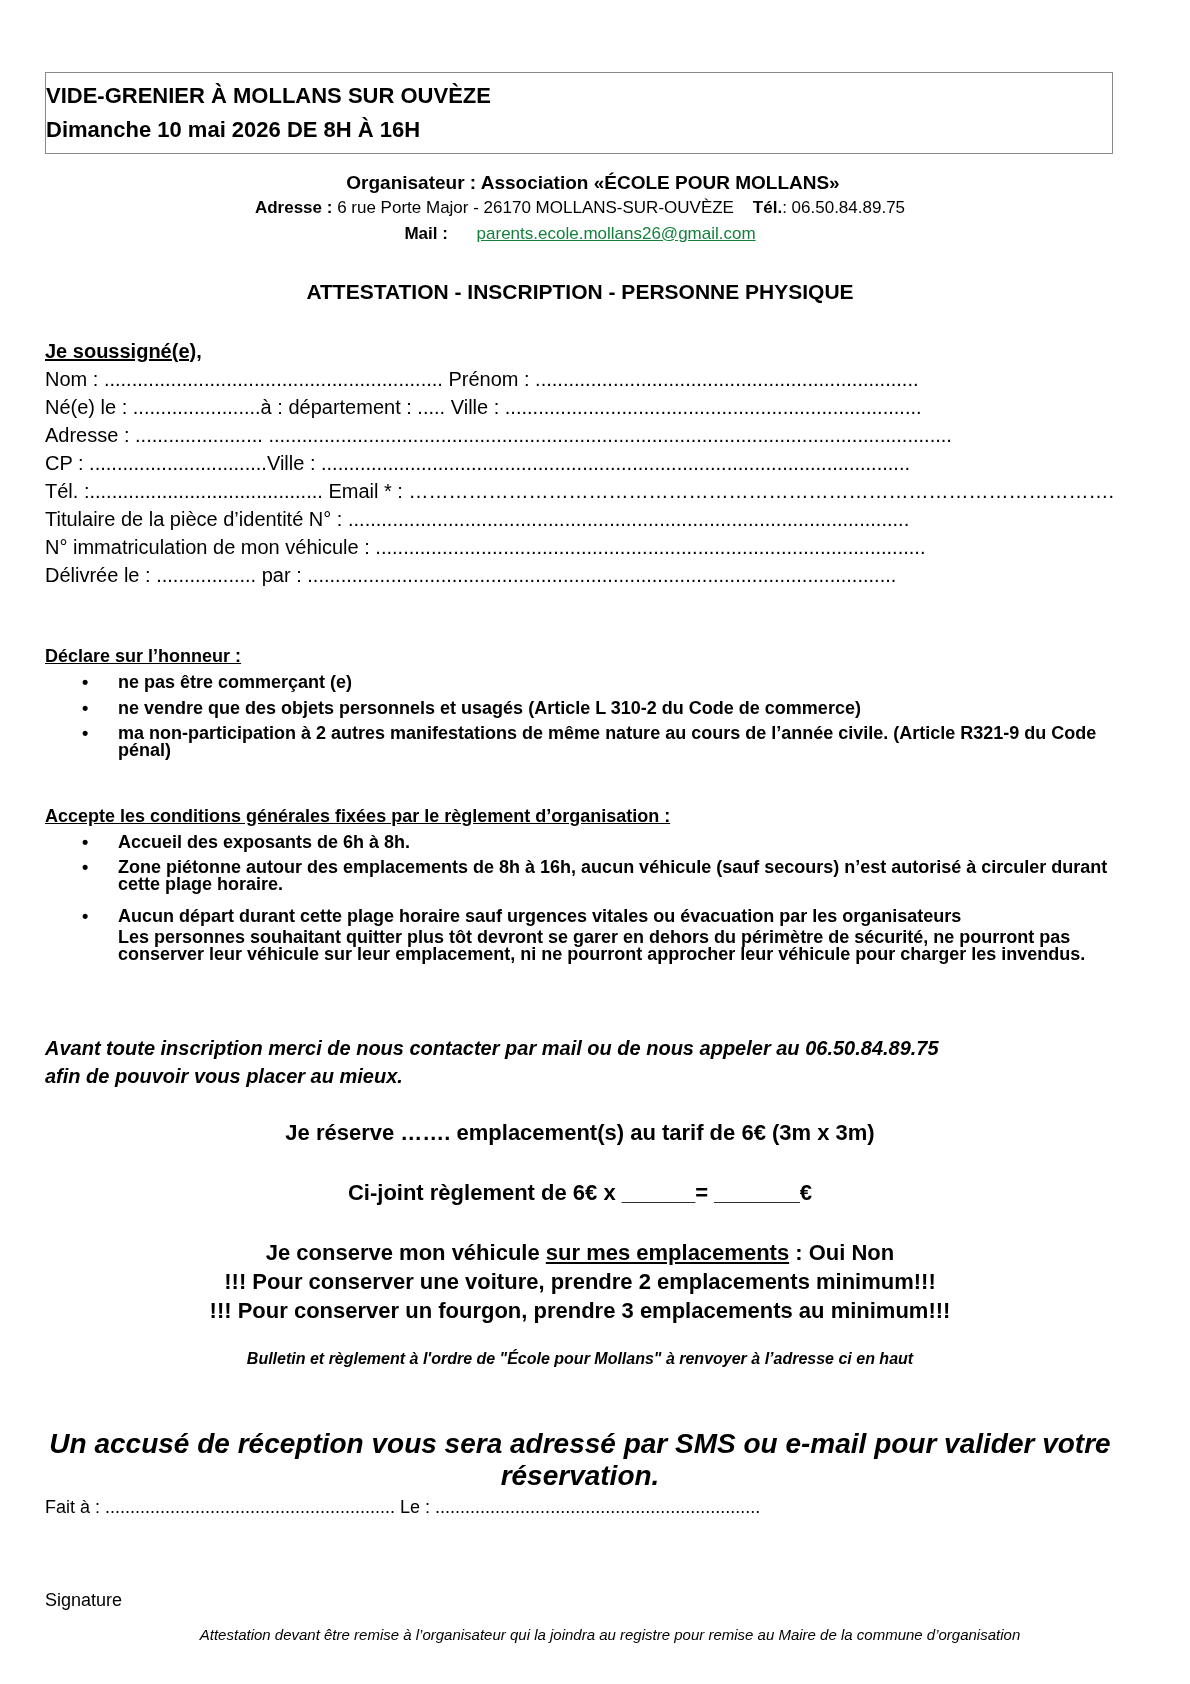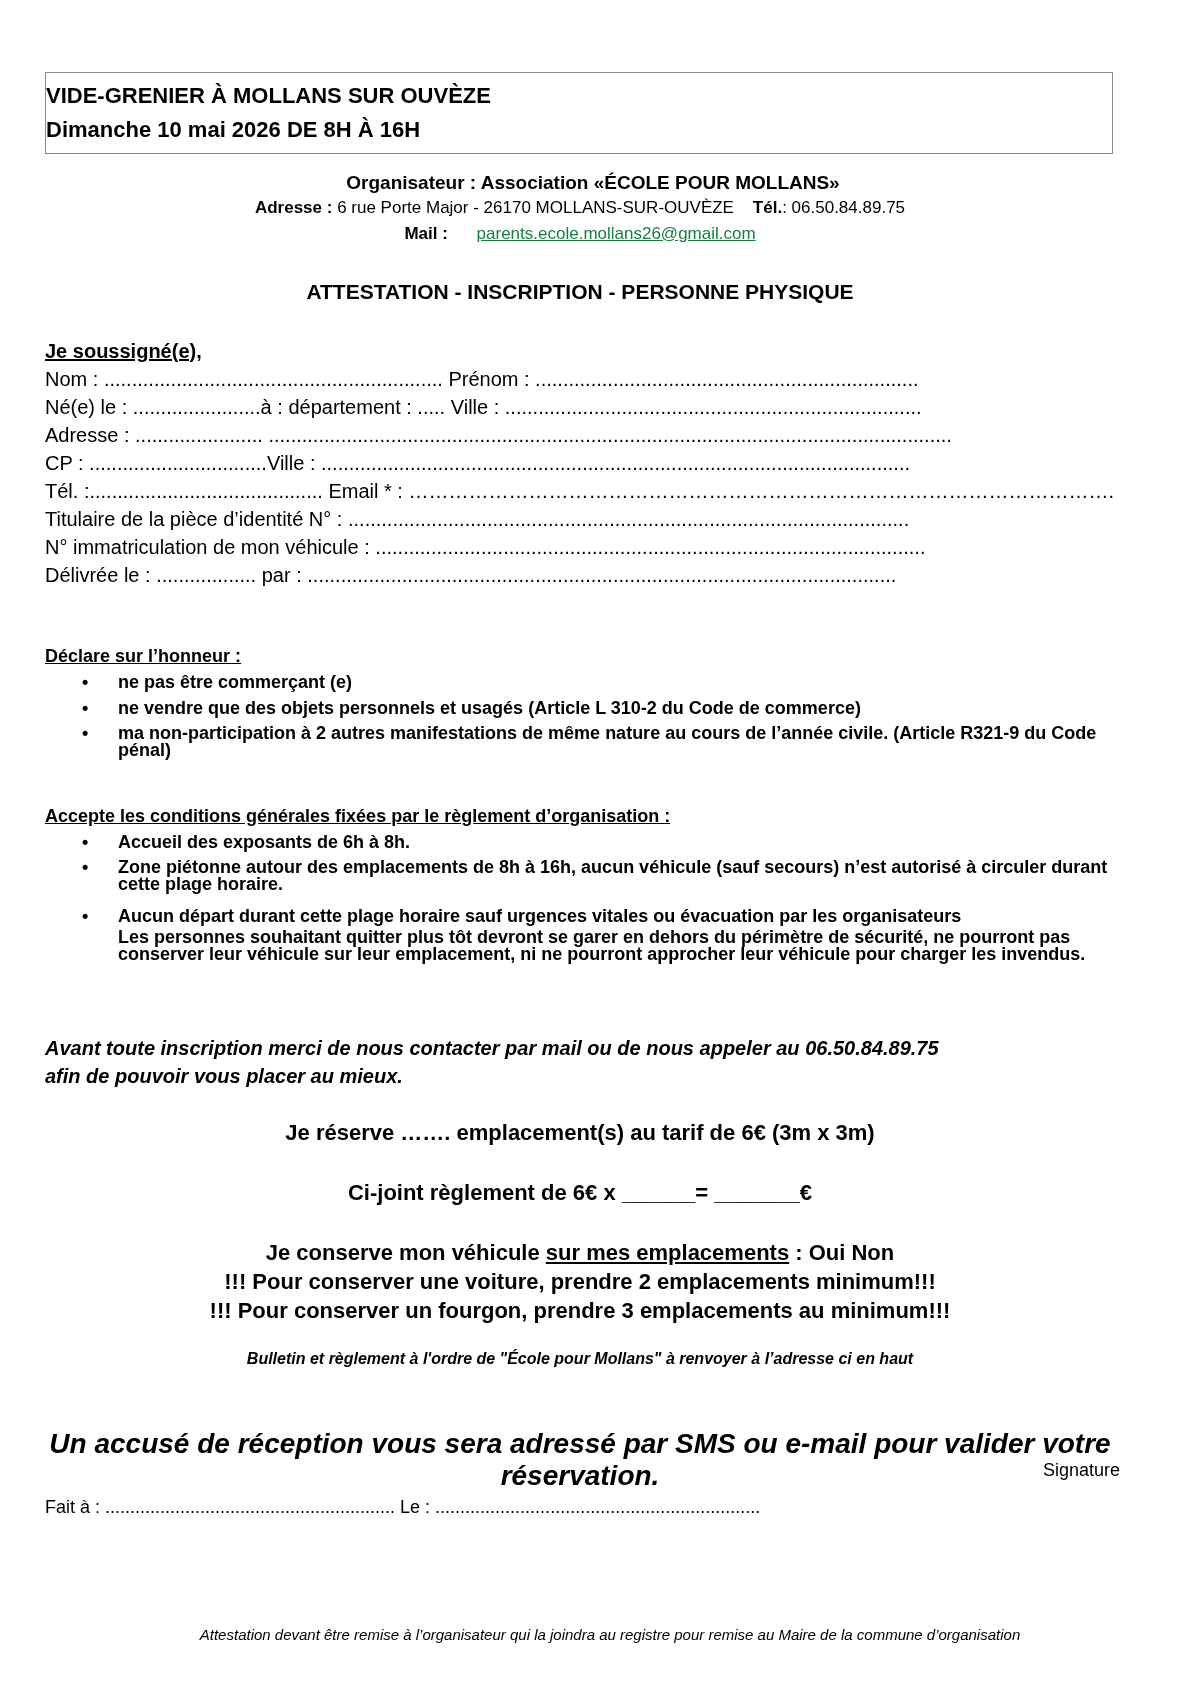--- a/index.html
+++ b/index.html
@@ -29,21 +29,21 @@
   .decl { top: 646px; }
   .cond { top: 806px; }
   .italic-bold { font-style: italic; font-weight: bold; }
   .contact { top: 1034px; font-size: 20px; line-height: 28px; }
   .reserve { top: 1120px; font-size: 22px; font-weight: bold; }
   .payment { top: 1180px; font-size: 22px; font-weight: bold; }
   .keep { top: 1238px; font-size: 22px; font-weight: bold; line-height: 29px; }
   .bulletin { top: 1344px; font-size: 16px; line-height: 30px; }
   .ack { top: 1428px; font-size: 28px; }
   .fait { top: 1497px; font-size: 18px; }
-  .sign { top: 1460px; font-size: 18px; text-align: right; }
+  .sign { top: 1590px; font-size: 18px; }
   .footer-note { top: 1626px; font-size: 15px; font-style: italic; left: 15px; width: 1190px; }
 </style>
 </head>
 <body>
 
 <div class="page">
 
   <div class="title-box">
     <div class="title-line first">VIDE-GRENIER À MOLLANS SUR OUVÈZE</div>
     <div class="title-line">Dimanche 10 mai 2026  DE 8H À 16H</div>

